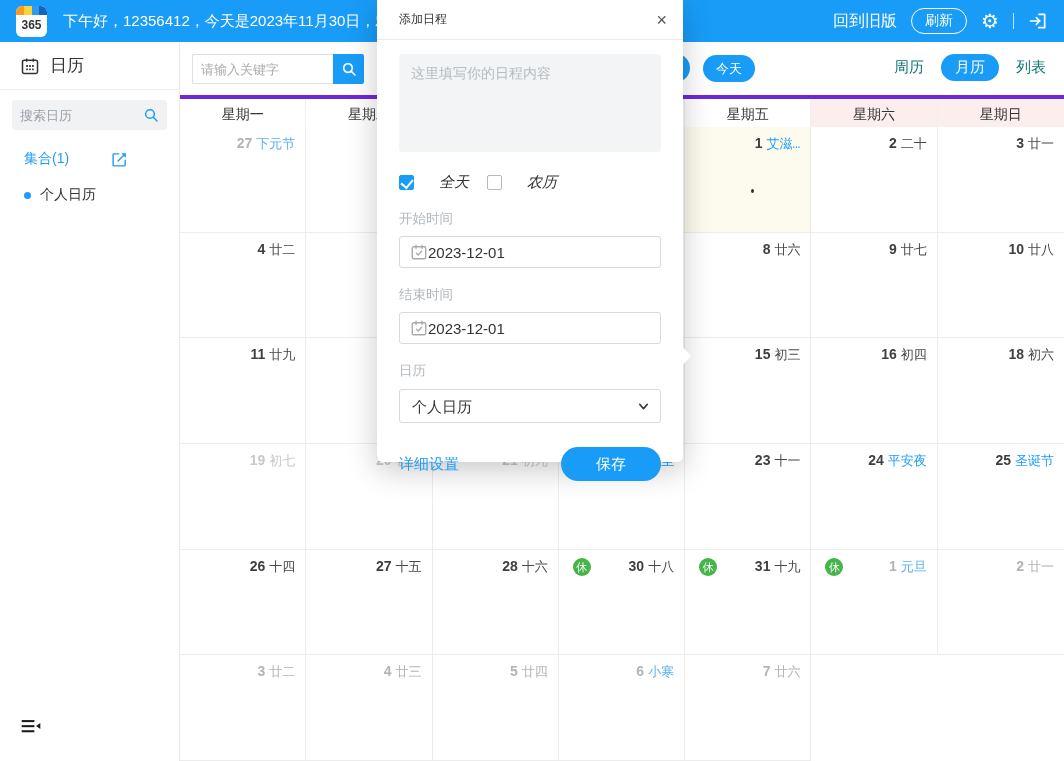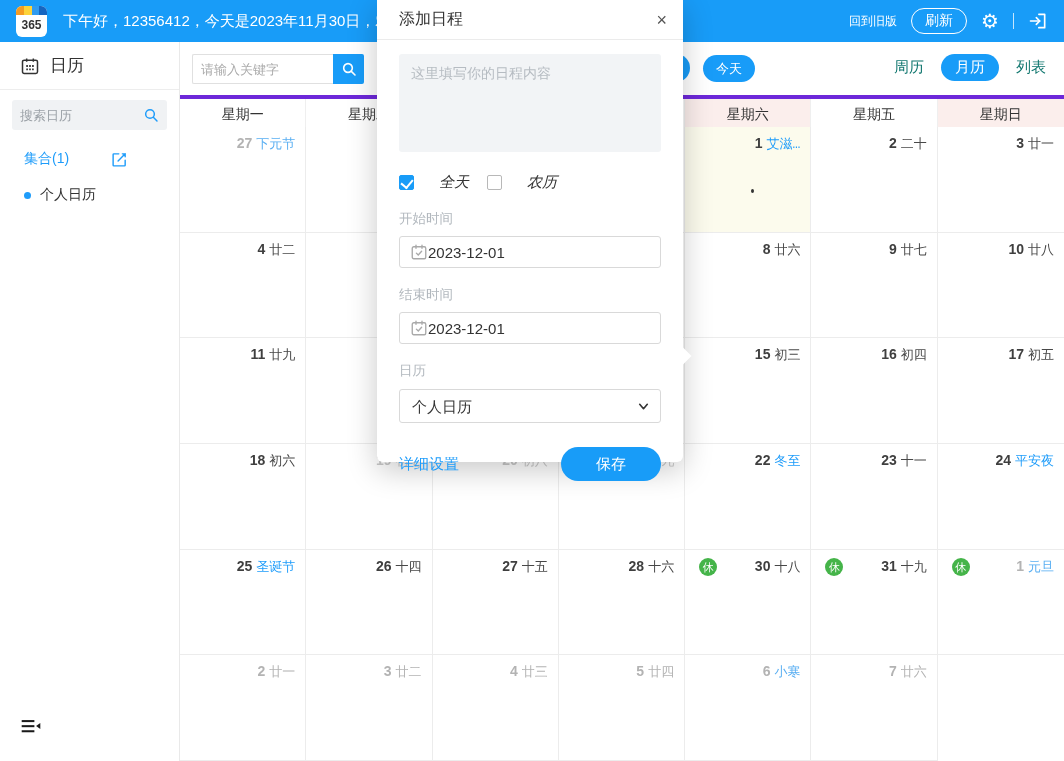--- a/index.html
+++ b/index.html
@@ -14,21 +14,21 @@
     display:flex; flex-direction:column; align-items:center; flex:0 0 auto; }
   .logo-strip { width:100%; height:9px; display:flex; }
   .logo-strip i { flex:1; }
   .logo-strip i:nth-child(1){ background:#f59b22; }
   .logo-strip i:nth-child(2){ background:#fdd33a; }
   .logo-strip i:nth-child(3){ background:#2f9bf0; }
   .logo-strip i:nth-child(4){ background:#1565c0; }
   .logo-num { font-size:12px; font-weight:700; color:#333; line-height:20px; }
   .greeting { color:#fff; font-size:15px; flex:1 1 auto; white-space:nowrap; overflow:hidden; }
   .topbar-right { display:flex; align-items:center; gap:14px; flex:0 0 auto; }
-  .back-link { color:#fff; font-size:12px; cursor:pointer; }
+  .back-link { color:#fff; font-size:16px; cursor:pointer; }
   .refresh-btn { color:#fff; font-size:14px; border:1px solid #fff; border-radius:14px;
     padding:3px 13px; background:transparent; cursor:pointer; }
   .gear { color:#fff; font-size:20px; line-height:20px; cursor:pointer; }
   .tb-divider { width:1px; height:16px; background:rgba(255,255,255,.75); }
 
   
   .sidebar { position:absolute; left:0; top:42px; bottom:0; width:180px; background:#fff;
     border-right:1px solid #e9e9e9; }
   .sb-title { height:48px; display:flex; align-items:center; gap:10px; padding-left:20px;
     border-bottom:1px solid #ededed; }
@@ -90,21 +90,21 @@
   .event-dot { position:absolute; top:62px; left:66px; width:3px; height:4px; border-radius:50%;
     background:#333; }
 
   
   .modal { position:absolute; left:377px; top:0; width:306px; height:462px; background:#fff;
     z-index:40; box-shadow:0 8px 30px rgba(0,0,0,.22); border-radius:0 0 6px 6px; }
   .modal-arrow { position:absolute; right:-6px; top:350px; width:12px; height:12px; background:#fff;
     transform:rotate(45deg); }
   .modal-header { height:40px; display:flex; align-items:center; justify-content:space-between;
     padding:0 16px 0 22px; border-bottom:1px solid #ebebeb; }
-  .modal-title { font-size:16px; color:#333; font-weight:500; }
+  .modal-title { font-size:12px; color:#333; font-weight:500; }
   .modal-close { font-size:18px; color:#555; cursor:pointer; line-height:18px; }
   .modal-body { padding:14px 22px 0 22px; }
   .m-textarea { width:100%; height:98px; background:#f2f4f6; border:none; border-radius:3px;
     resize:none; padding:11px 12px; font-size:14px; color:#333; outline:none; font-family:inherit; }
   .m-textarea::placeholder { color:#b6bcc2; }
   .check-row { margin-top:17px; display:flex; align-items:center; gap:18px; }
   .check-item { display:flex; align-items:center; gap:25px; cursor:pointer; font-size:15px; color:#333;font-style:italic; }
   .cb { width:15px; height:15px; border-radius:2px; border:1px solid #b8b8b8; background:#fff;
     position:relative; }
   .cb.checked { background:#189cf8; border-color:#189cf8; }
@@ -216,22 +216,22 @@
         <span class="view-item">周历</span>
         <span class="view-item active">月历</span>
         <span class="view-item">列表</span>
       </div>
     </div>
     <div class="dow-row">
         <div class="dow">星期一</div>
         <div class="dow">星期二</div>
         <div class="dow">星期三</div>
         <div class="dow">星期四</div>
+        <div class="dow">星期五</div>
         <div class="dow weekend">星期六</div>
-        <div class="dow">星期五</div>
         <div class="dow weekend">星期日</div>
       </div>
     <div class="grid">
         <div class="cell">
           <span class="date-label muted-t">
             <span class="day-num">27</span>
             <span class="lunar festival">下元节</span>
           </span>
         </div>
         <div class="cell"></div>
@@ -295,26 +295,20 @@
         <div class="cell">
           <span class="date-label">
             <span class="day-num">15</span>
             <span class="lunar">初三</span>
           </span>
         </div>
         <div class="cell">
           <span class="date-label">
             <span class="day-num">16</span>
             <span class="lunar">初四</span>
-          </span>
-        </div>
-        <div class="cell">
-          <span class="date-label">
-            <span class="day-num">17</span>
-            <span class="lunar">初五</span>
           </span>
         </div>
         <div class="cell">
           <span class="date-label">
             <span class="day-num">18</span>
             <span class="lunar">初六</span>
           </span>
         </div>
         <div class="cell">
           <span class="date-label faded-t">

